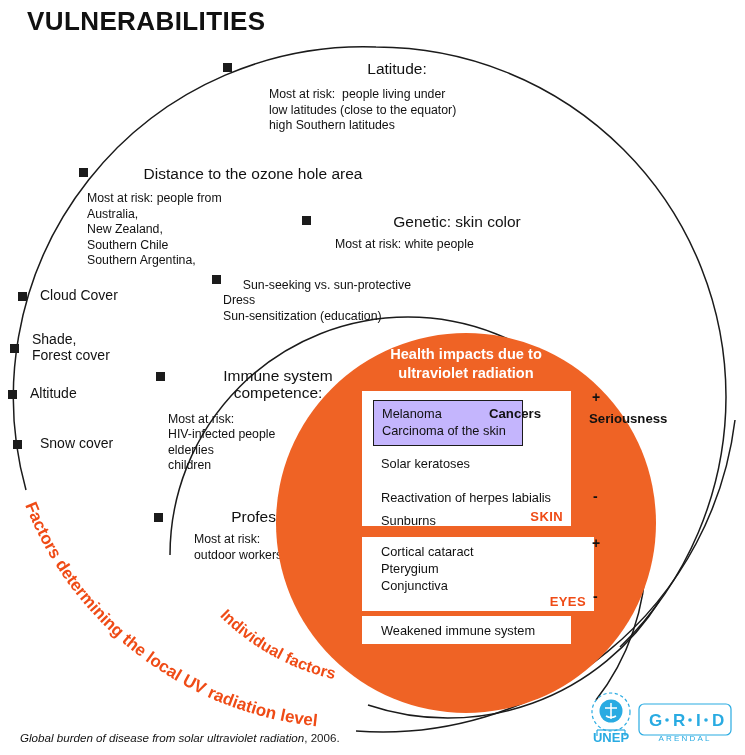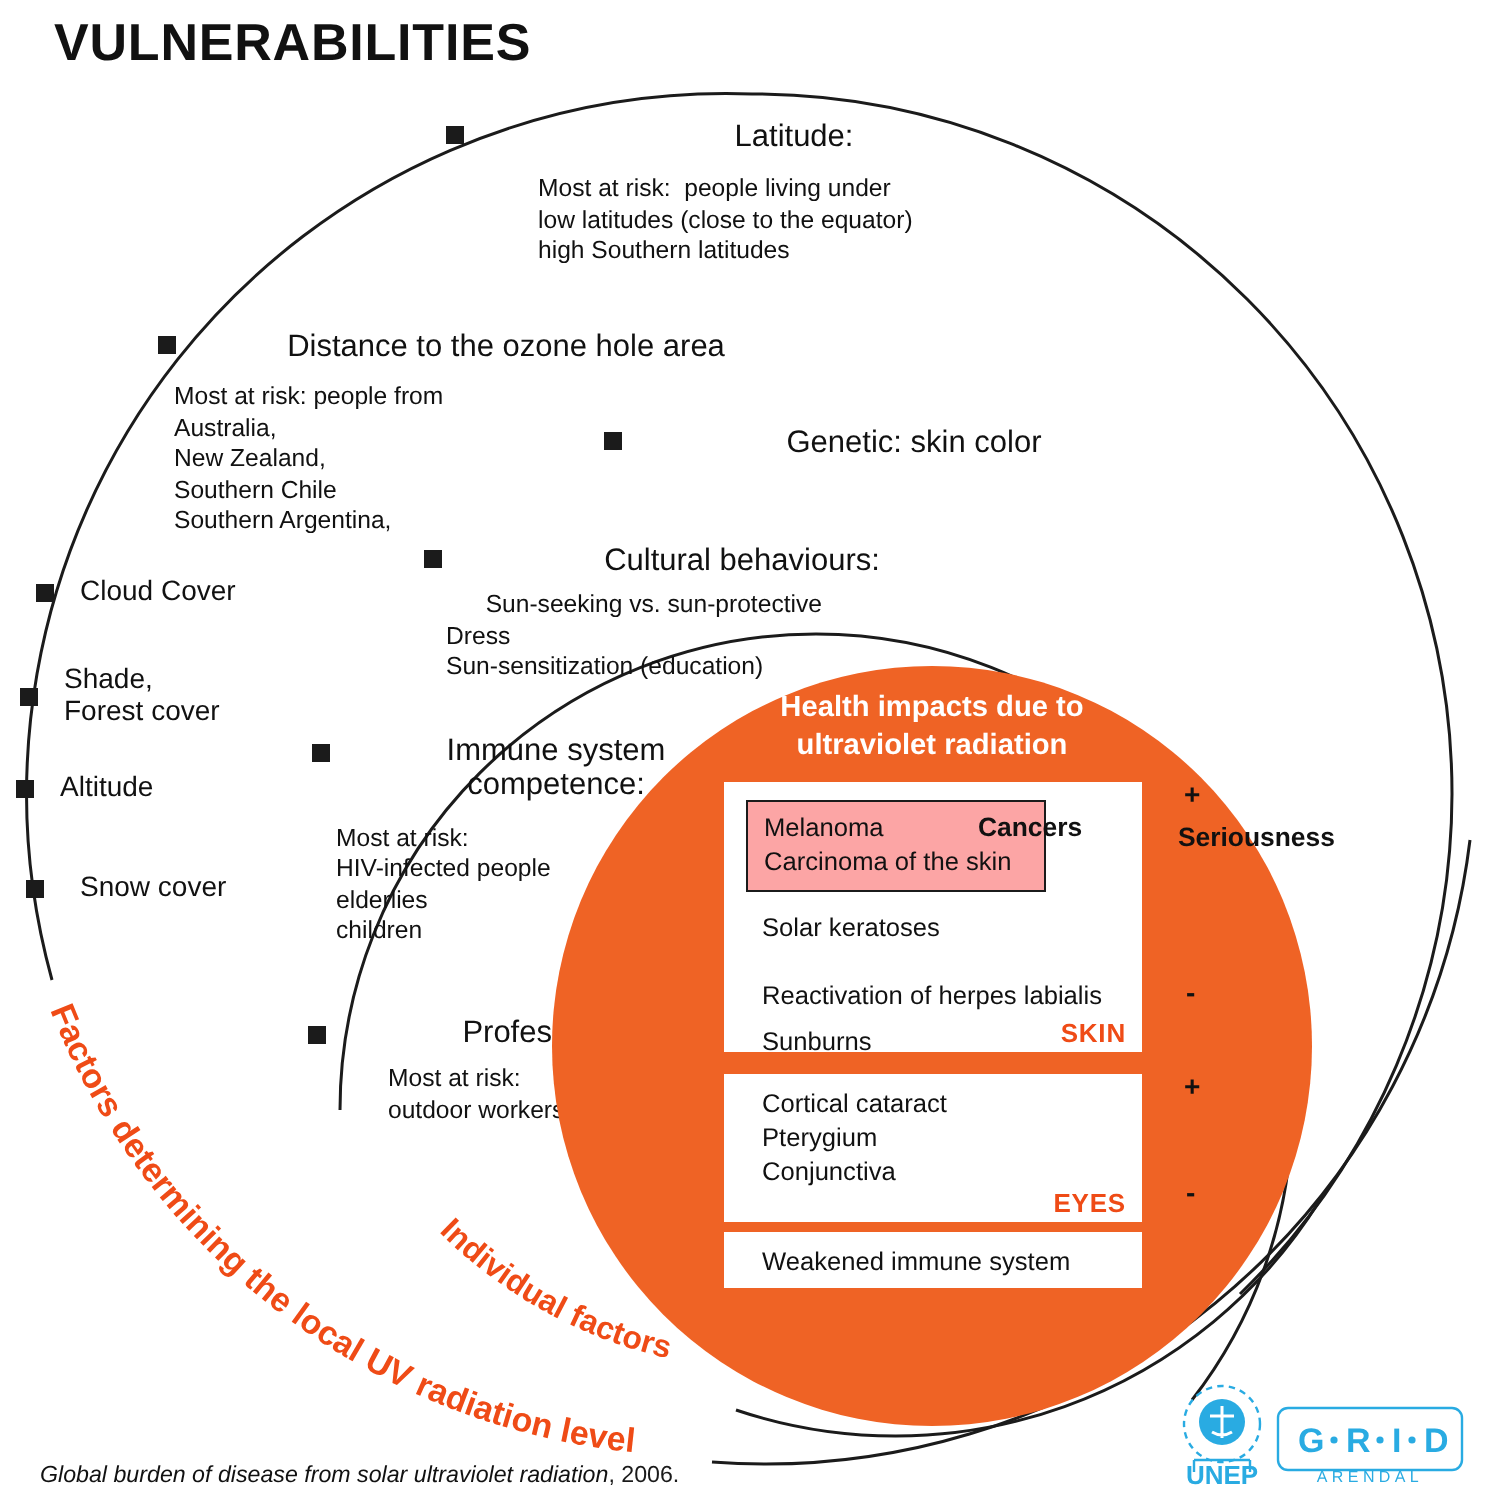--- a/index.html
+++ b/index.html
@@ -45,21 +45,21 @@
 
   .wbox{
     position:absolute;background:#ffffff;
   }
   .wbox .li{font-size:12.8px;color:#111;line-height:1.33;white-space:pre;}
   .tagskin,.tageyes{
     position:absolute;right:8px;bottom:2px;
     color:#ef4b16;font-weight:bold;font-size:13px;letter-spacing:.4px;
   }
   .cancerbox{
-    position:absolute;border:1.4px solid #1b1b1b;background:#fca5a5;
+    position:absolute;border:1.4px solid #1b1b1b;background:#c4b5fd;
   }
   .cancerbox .li{font-size:12.8px;color:#111;line-height:1.33;white-space:pre;}
   .cancerlabel{
     position:absolute;font-weight:bold;font-size:13.2px;color:#111;
   }
 
   .plus,.minus{position:absolute;font-weight:bold;font-size:14px;color:#111;line-height:1;}
   .seriousness{position:absolute;font-weight:bold;font-size:13.2px;color:#111;}
 
   
@@ -144,25 +144,25 @@
   <div class="marker" style="left:8px;top:390px;"></div>
   <div class="simple" style="left:30px;top:386px;">Altitude</div>
 
   <div class="marker" style="left:13px;top:440px;"></div>
   <div class="simple" style="left:40px;top:436px;">Snow cover</div>
 
   <div class="marker" style="left:302px;top:216px;"></div>
   <div class="node" style="left:327px;top:213px;width:260px;">
     <div class="hd">Genetic: skin color</div>
     <div style="height:7px"></div>
+    <div class="sub" style="padding-left:8px;">Most at risk: white people</div>
   </div>
 
   <div class="marker" style="left:212px;top:275px;"></div>
   <div class="node" style="left:236px;top:272px;width:270px;">
-    <div class="hd">Cultural behaviours:</div>
     <div style="height:6px"></div>
     <div class="sub">  Sun-seeking vs. sun-protective</div>
     <div class="sub" style="margin-left:-13px;">Dress</div>
     <div class="sub" style="margin-left:-13px;">Sun-sensitization (education)</div>
   </div>
 
   <div class="marker" style="left:156px;top:372px;"></div>
   <div class="node" style="left:178px;top:367px;width:200px;">
     <div class="hd">Immune system<br>competence:</div>
     <div style="height:10px"></div>
@@ -191,21 +191,21 @@
       <div class="li" style="position:absolute;left:8px;top:4px;">Melanoma</div>
       <div class="li" style="position:absolute;left:8px;top:21px;">Carcinoma of the skin</div>
     </div>
     <div class="cancerlabel" style="left:127px;top:15px;">Cancers</div>
     <div class="li" style="position:absolute;left:19px;top:64px;">Solar keratoses</div>
     <div class="li" style="position:absolute;left:19px;top:81px;margin-top:40px;">Sunburns</div>
     <div class="li" style="position:absolute;left:19px;top:98px;">Reactivation of herpes labialis</div>
     <div class="tagskin">SKIN</div>
   </div>
 
-  <div class="wbox" style="left:362px;top:537px;width:209px;height:74px;">
+  <div class="wbox" style="left:362px;top:537px;width:232px;height:74px;">
     <div class="li" style="position:absolute;left:19px;top:6px;">Cortical cataract</div>
     <div class="li" style="position:absolute;left:19px;top:23px;">Pterygium</div>
     <div class="li" style="position:absolute;left:19px;top:40px;">Conjunctiva</div>
     <div class="tageyes">EYES</div>
   </div>
 
   <div class="wbox" style="left:362px;top:616px;width:209px;height:28px;">
     <div class="li" style="position:absolute;left:19px;top:6px;">Weakened immune system</div>
   </div>
 

